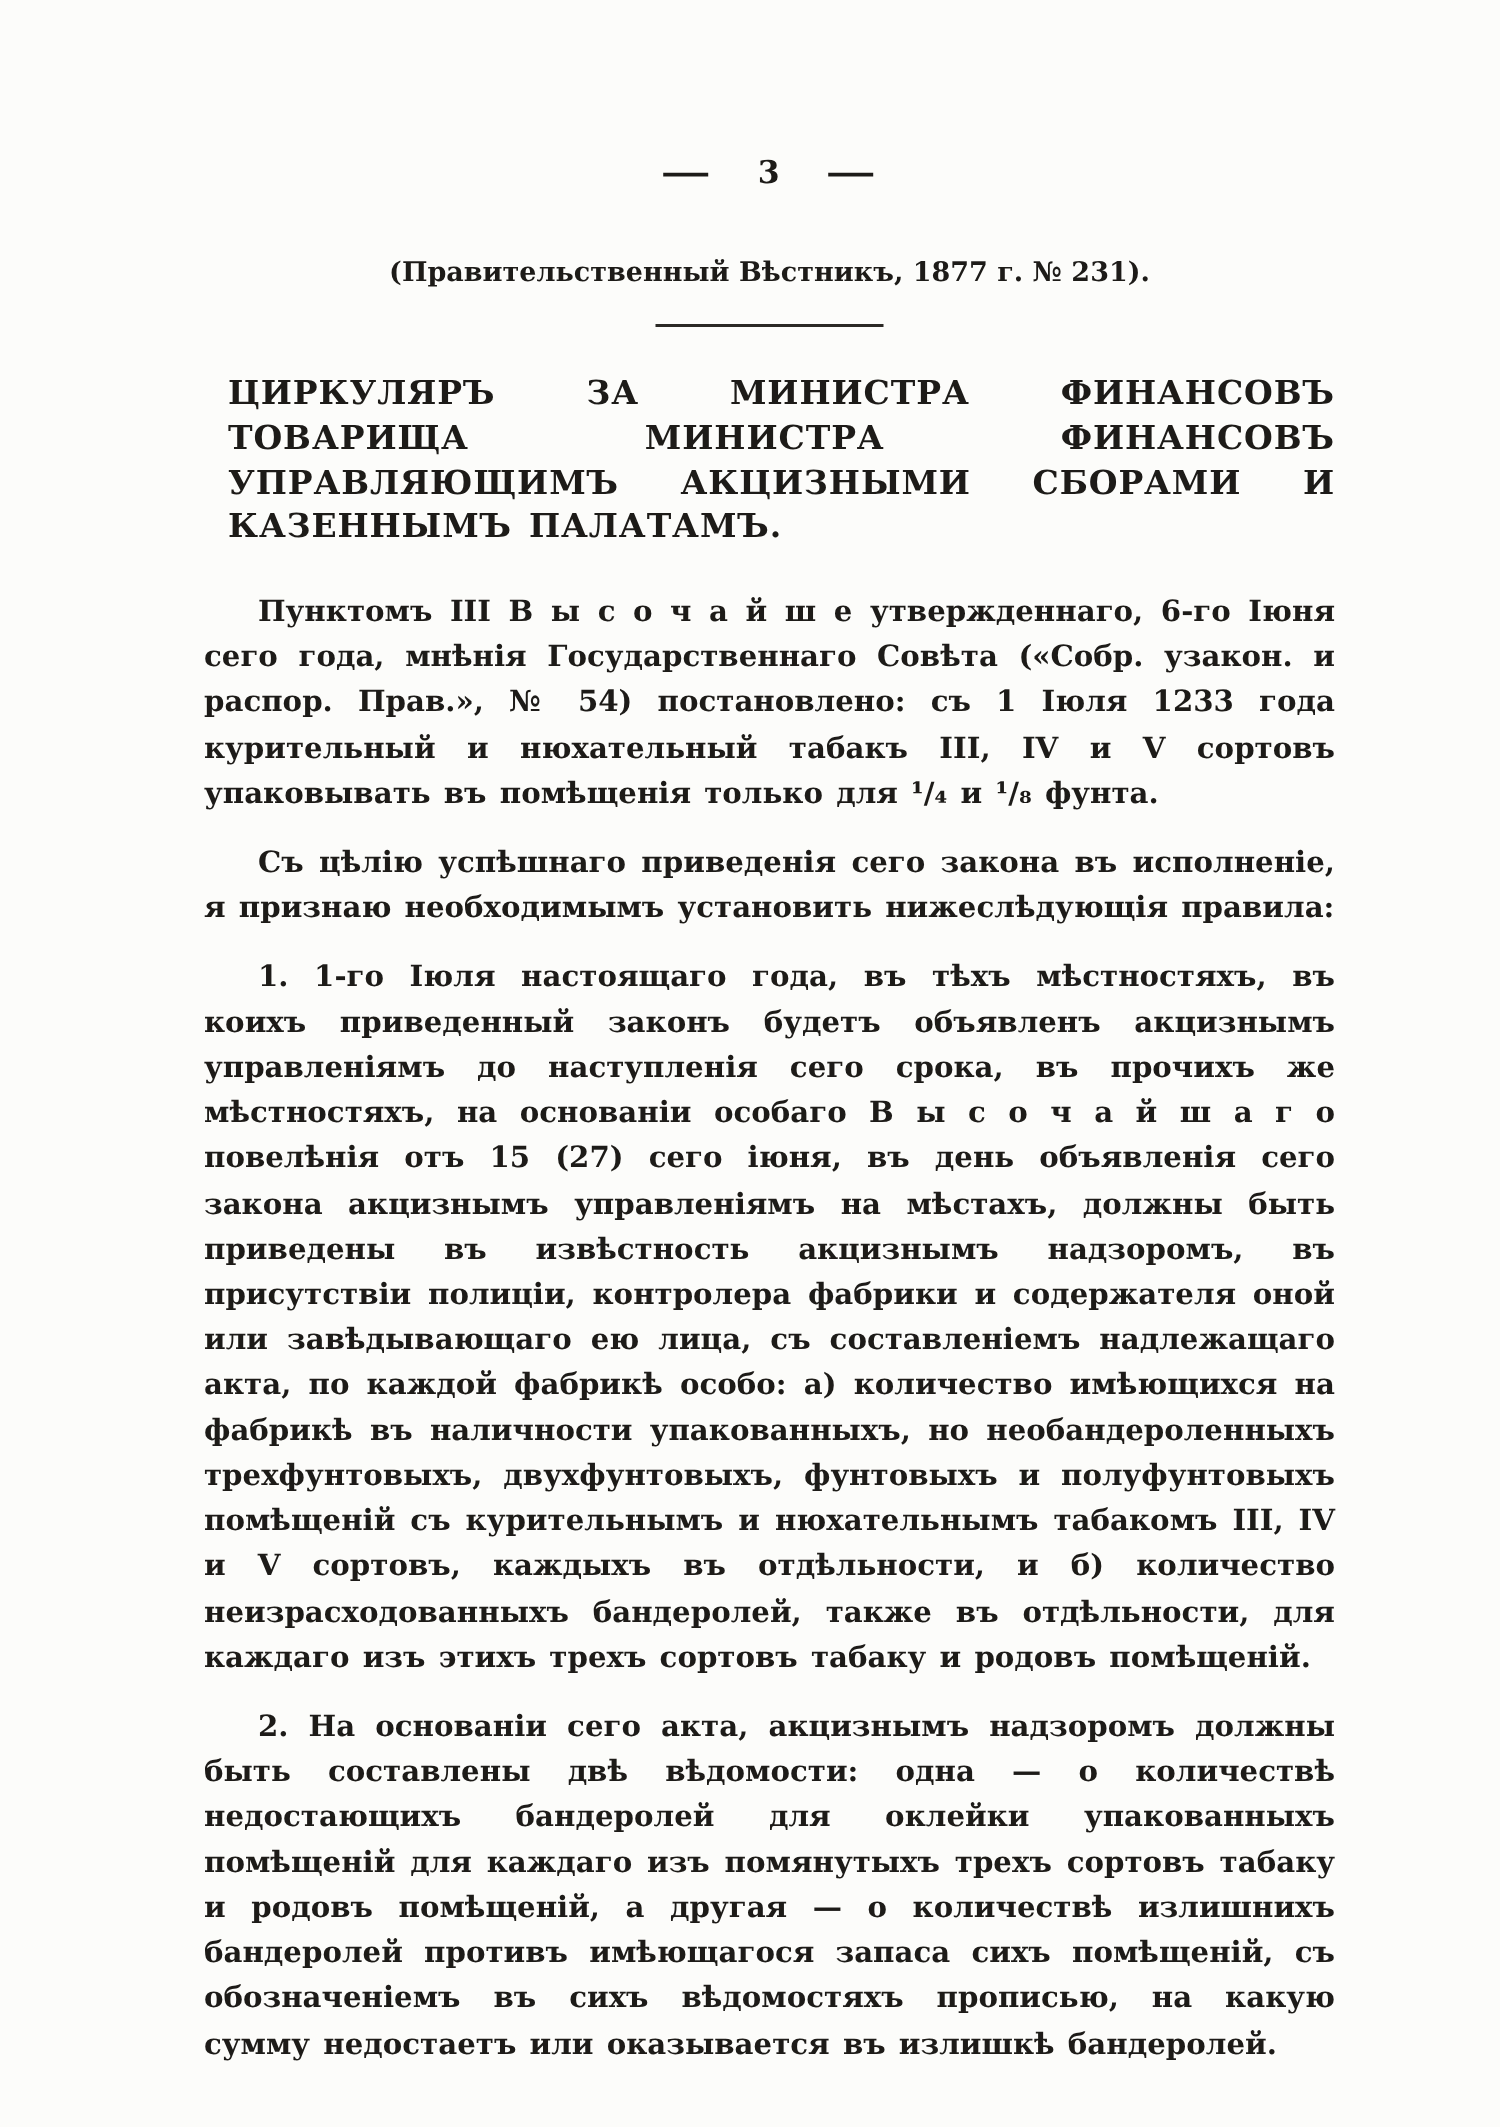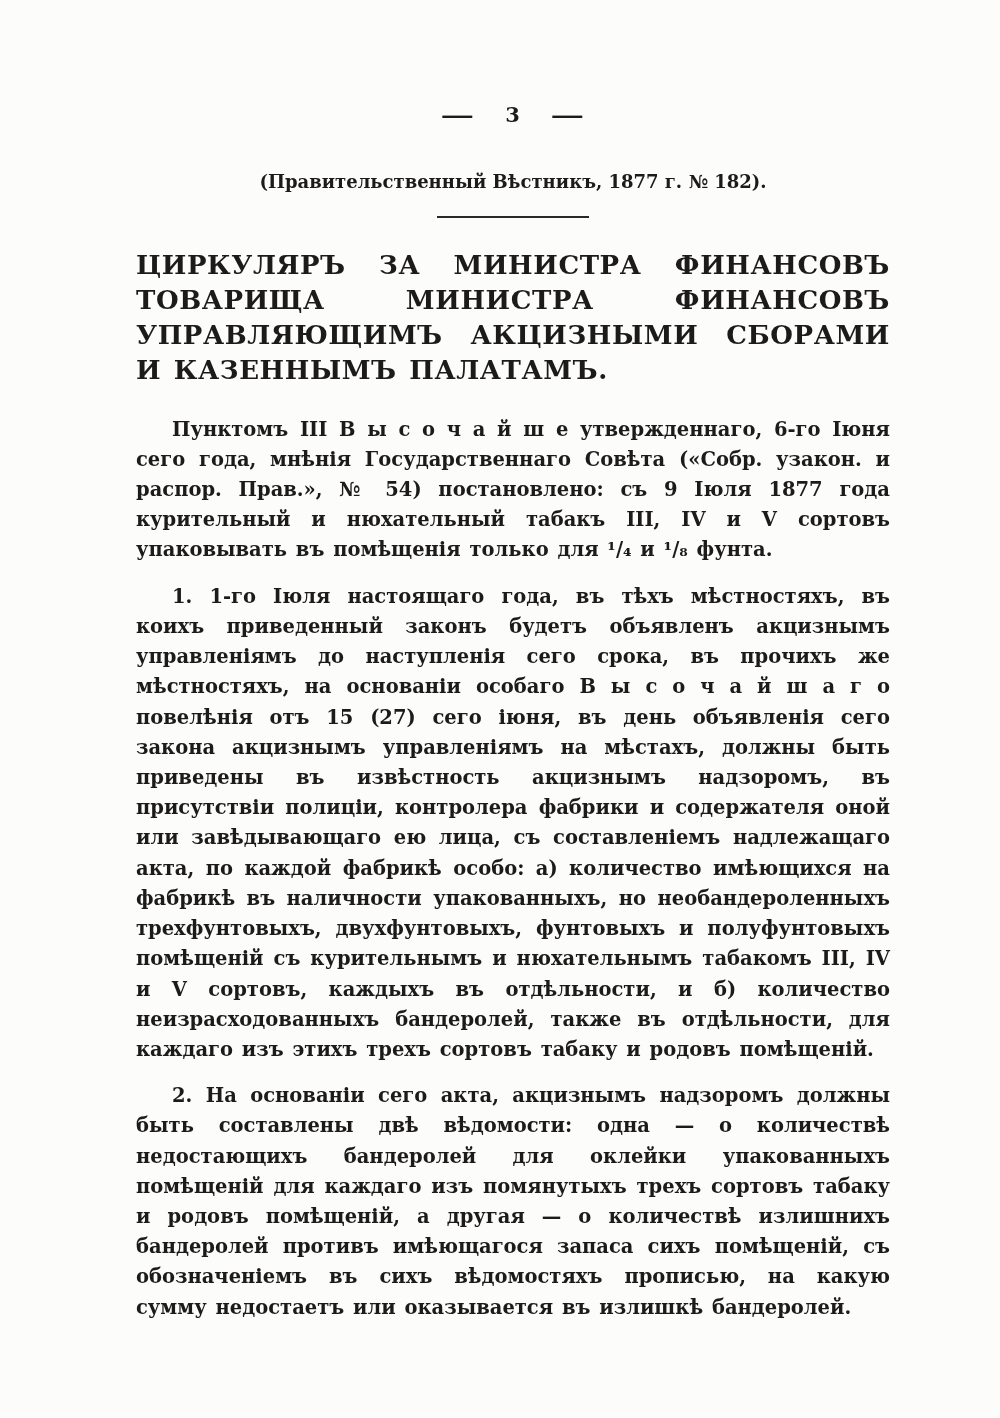--- a/index.html
+++ b/index.html
@@ -50,44 +50,45 @@
     text-align: center;
     margin: 0 0 22px 0;
   }
   .rule {
     width: 152px;
     height: 2px;
     background: #2b2925;
     margin: 0 auto 30px auto;
   }
   .heading {
-    font-size: 26px;
+    font-size: 22px;
     line-height: 1.35;
     font-weight: 700;
     text-align: justify;
     letter-spacing: 0.6px;
-    margin: 0 0 26px 0;
+    margin: 0 0 26px 16px;
     word-spacing: 3px;
   }
 </style>
 </head>
 <body>
 
 <div class="page">
 
   <div class="page-number">
     <span class="dash">—</span>
     <span class="num">3</span>
     <span class="dash">—</span>
   </div>
 
 
-  <p class="citation">(Правительственный Вѣстникъ, 1877 г. № 182).</p>
+  <p class="citation">(Правительственный Вѣстникъ, 1877 г. № 231).</p>
 
   <div class="rule"></div>
 
   <h1 class="heading">ЦИРКУЛЯРЪ ЗА МИНИСТРА ФИНАНСОВЪ ТОВАРИЩА МИНИСТРА ФИНАНСОВЪ УПРАВЛЯЮЩИМЪ АКЦИЗНЫМИ СБОРАМИ И КАЗЕННЫМЪ ПАЛАТАМЪ.</h1>
 
-  <p class="para">Пунктомъ III В ы с о ч а й ш е утвержденнаго, 6-го Іюня сего года, мнѣнія Государственнаго Совѣта («Собр. узакон. и распор. Прав.», № 54) постановлено: съ 9 Іюля 1877 года курительный и нюхательный табакъ III, IV и V сортовъ упаковывать въ помѣщенія только для ¹/₄ и ¹/₈ фунта.</p>
+  <p class="para">Пунктомъ III В ы с о ч а й ш е утвержденнаго, 6-го Іюня сего года, мнѣнія Государственнаго Совѣта («Собр. узакон. и распор. Прав.», № 54) постановлено: съ 1 Іюля 1233 года курительный и нюхательный табакъ III, IV и V сортовъ упаковывать въ помѣщенія только для ¹/₄ и ¹/₈ фунта.</p>
+  <p class="para">Съ цѣлію успѣшнаго приведенія сего закона въ исполненіе, я признаю необходимымъ установить нижеслѣдующія правила:</p>
   <p class="para">1. 1-го Іюля настоящаго года, въ тѣхъ мѣстностяхъ, въ коихъ приведенный законъ будетъ объявленъ акцизнымъ управленіямъ до наступленія сего срока, въ прочихъ же мѣстностяхъ, на основаніи особаго В ы с о ч а й ш а г о повелѣнія отъ 15 (27) сего іюня, въ день объявленія сего закона акцизнымъ управленіямъ на мѣстахъ, должны быть приведены въ извѣстность акцизнымъ надзоромъ, въ присутствіи полиціи, контролера фабрики и содержателя оной или завѣдывающаго ею лица, съ составленіемъ надлежащаго акта, по каждой фабрикѣ особо: а) количество имѣющихся на фабрикѣ въ наличности упакованныхъ, но необандероленныхъ трехфунтовыхъ, двухфунтовыхъ, фунтовыхъ и полуфунтовыхъ помѣщеній съ курительнымъ и нюхательнымъ табакомъ III, IV и V сортовъ, каждыхъ въ отдѣльности, и б) количество неизрасходованныхъ бандеролей, также въ отдѣльности, для каждаго изъ этихъ трехъ сортовъ табаку и родовъ помѣщеній.</p>
   <p class="para">2. На основаніи сего акта, акцизнымъ надзоромъ должны быть составлены двѣ вѣдомости: одна — о количествѣ недостающихъ бандеролей для оклейки упакованныхъ помѣщеній для каждаго изъ помянутыхъ трехъ сортовъ табаку и родовъ помѣщеній, а другая — о количествѣ излишнихъ бандеролей противъ имѣющагося запаса сихъ помѣщеній, съ обозначеніемъ въ сихъ вѣдомостяхъ прописью, на какую сумму недостаетъ или оказывается въ излишкѣ бандеролей.</p>
 
 </div>
 
 </body></html>

